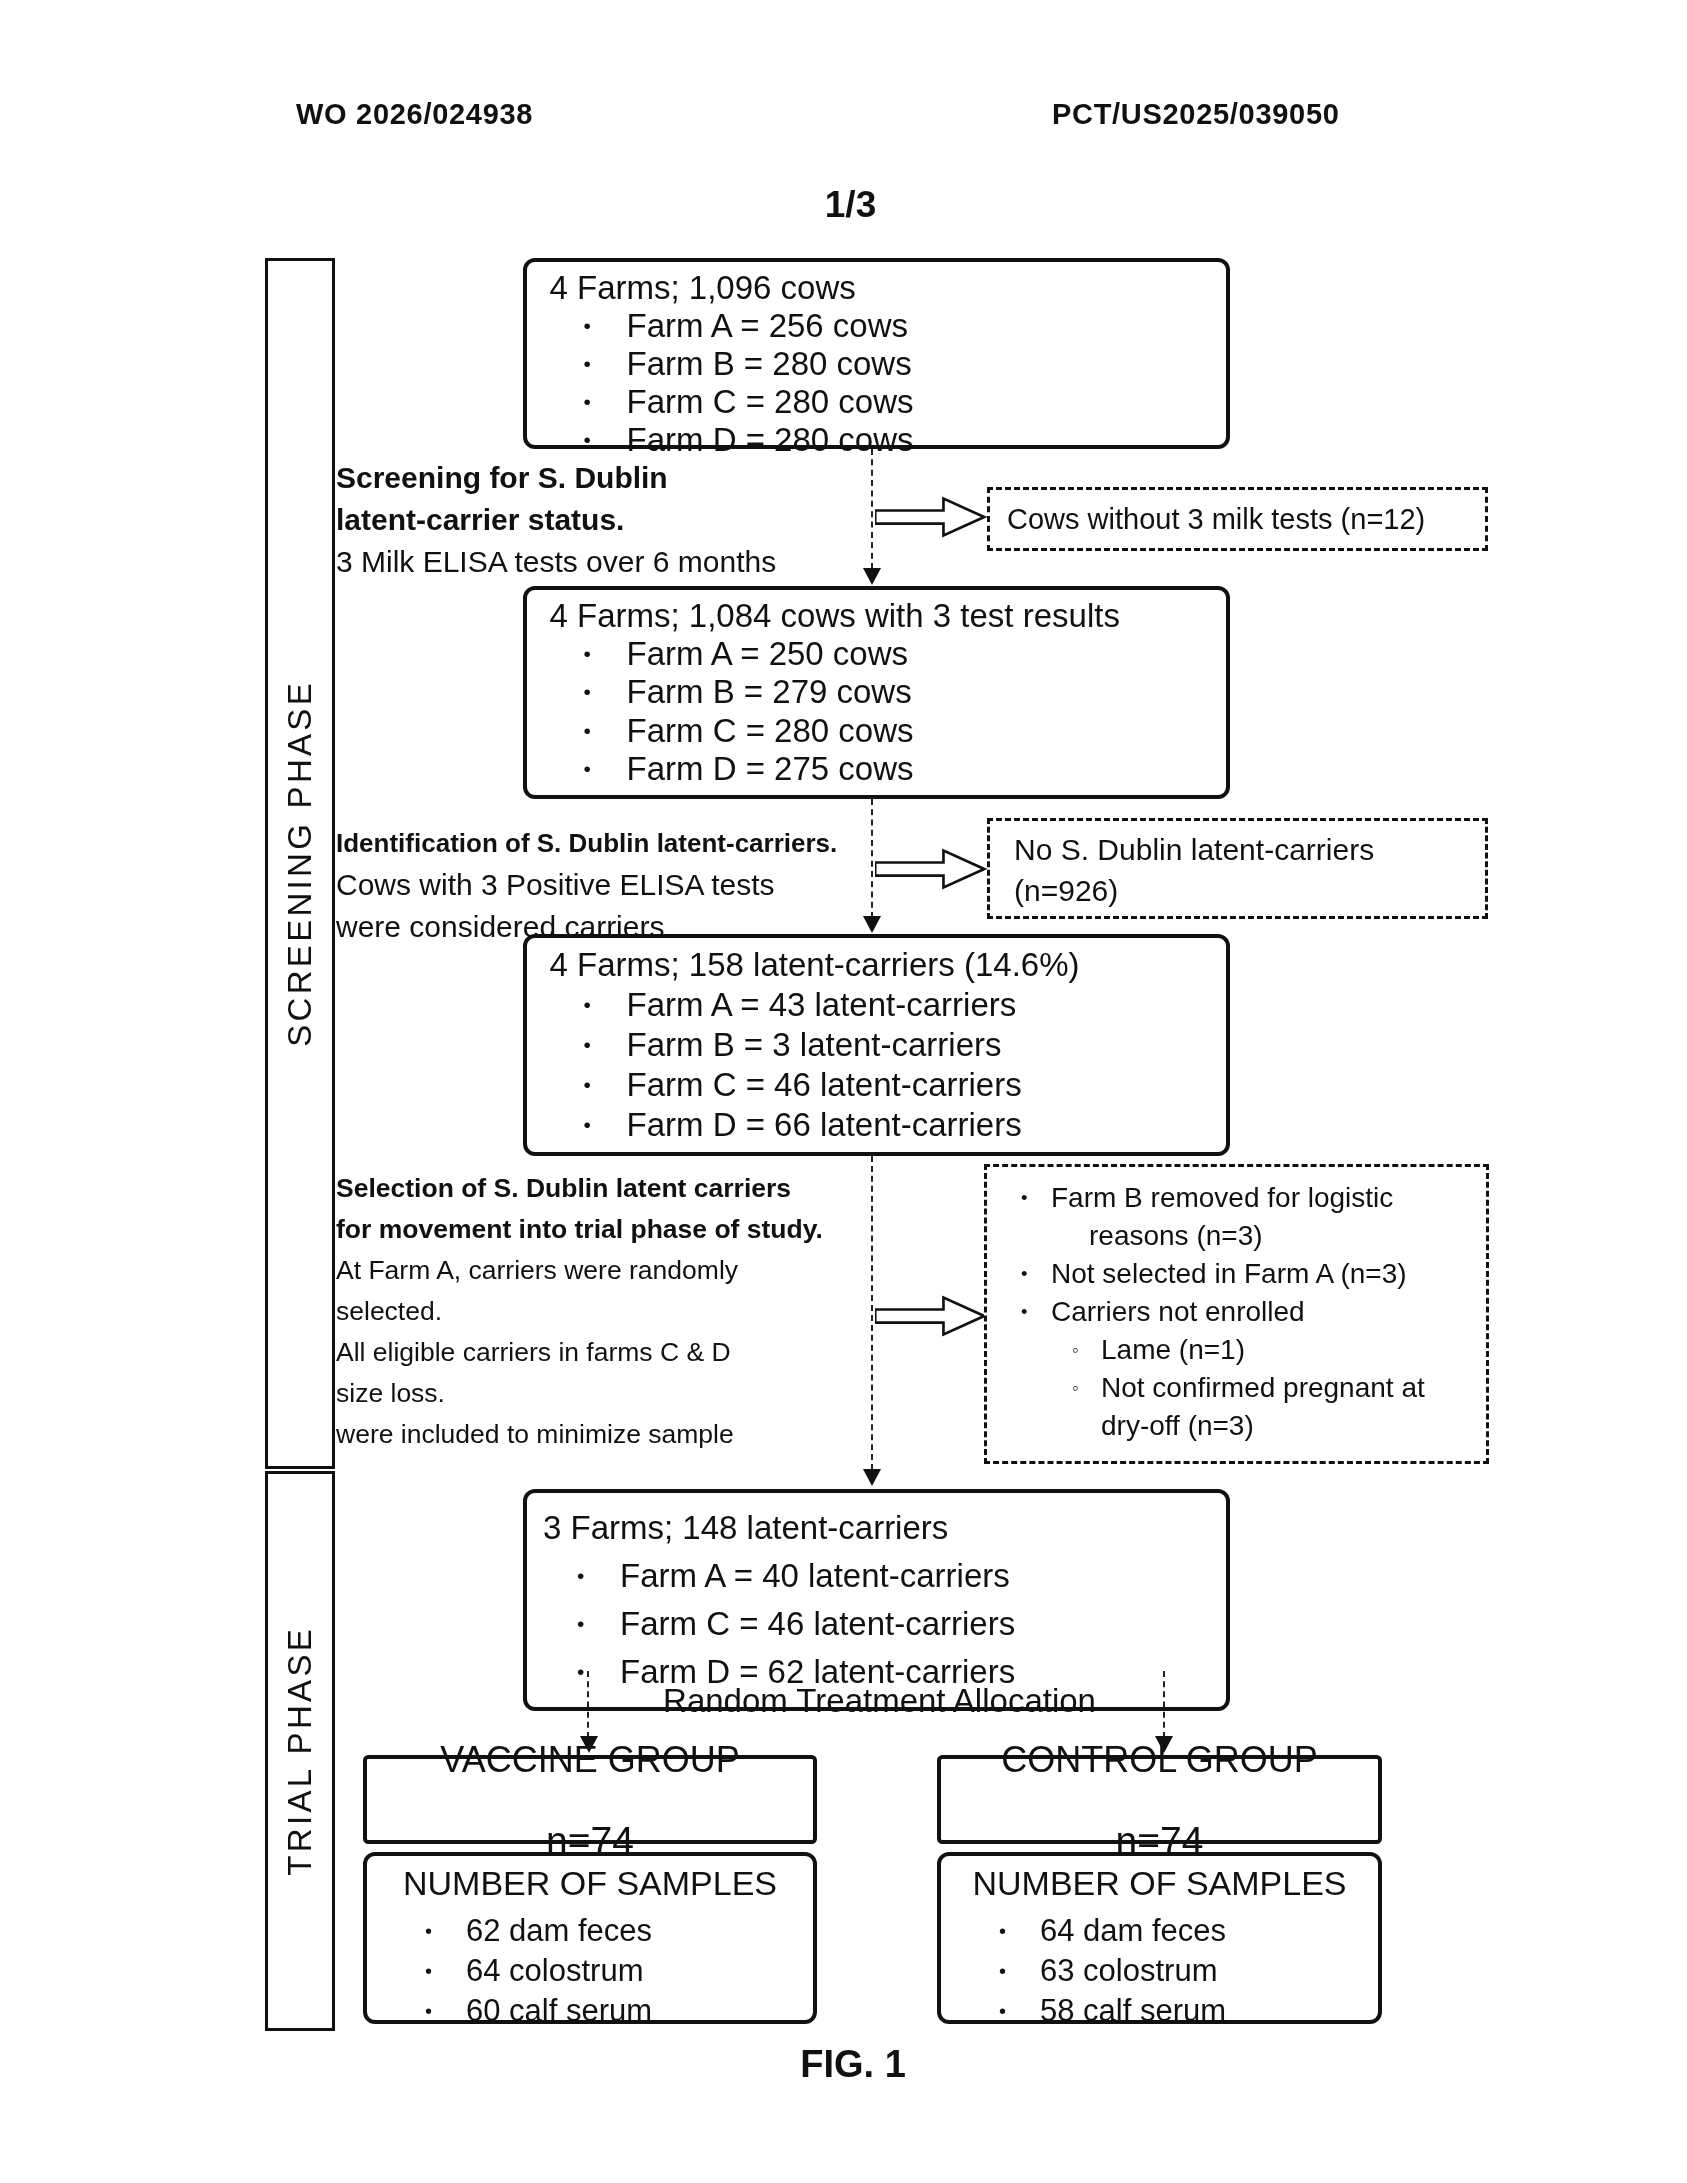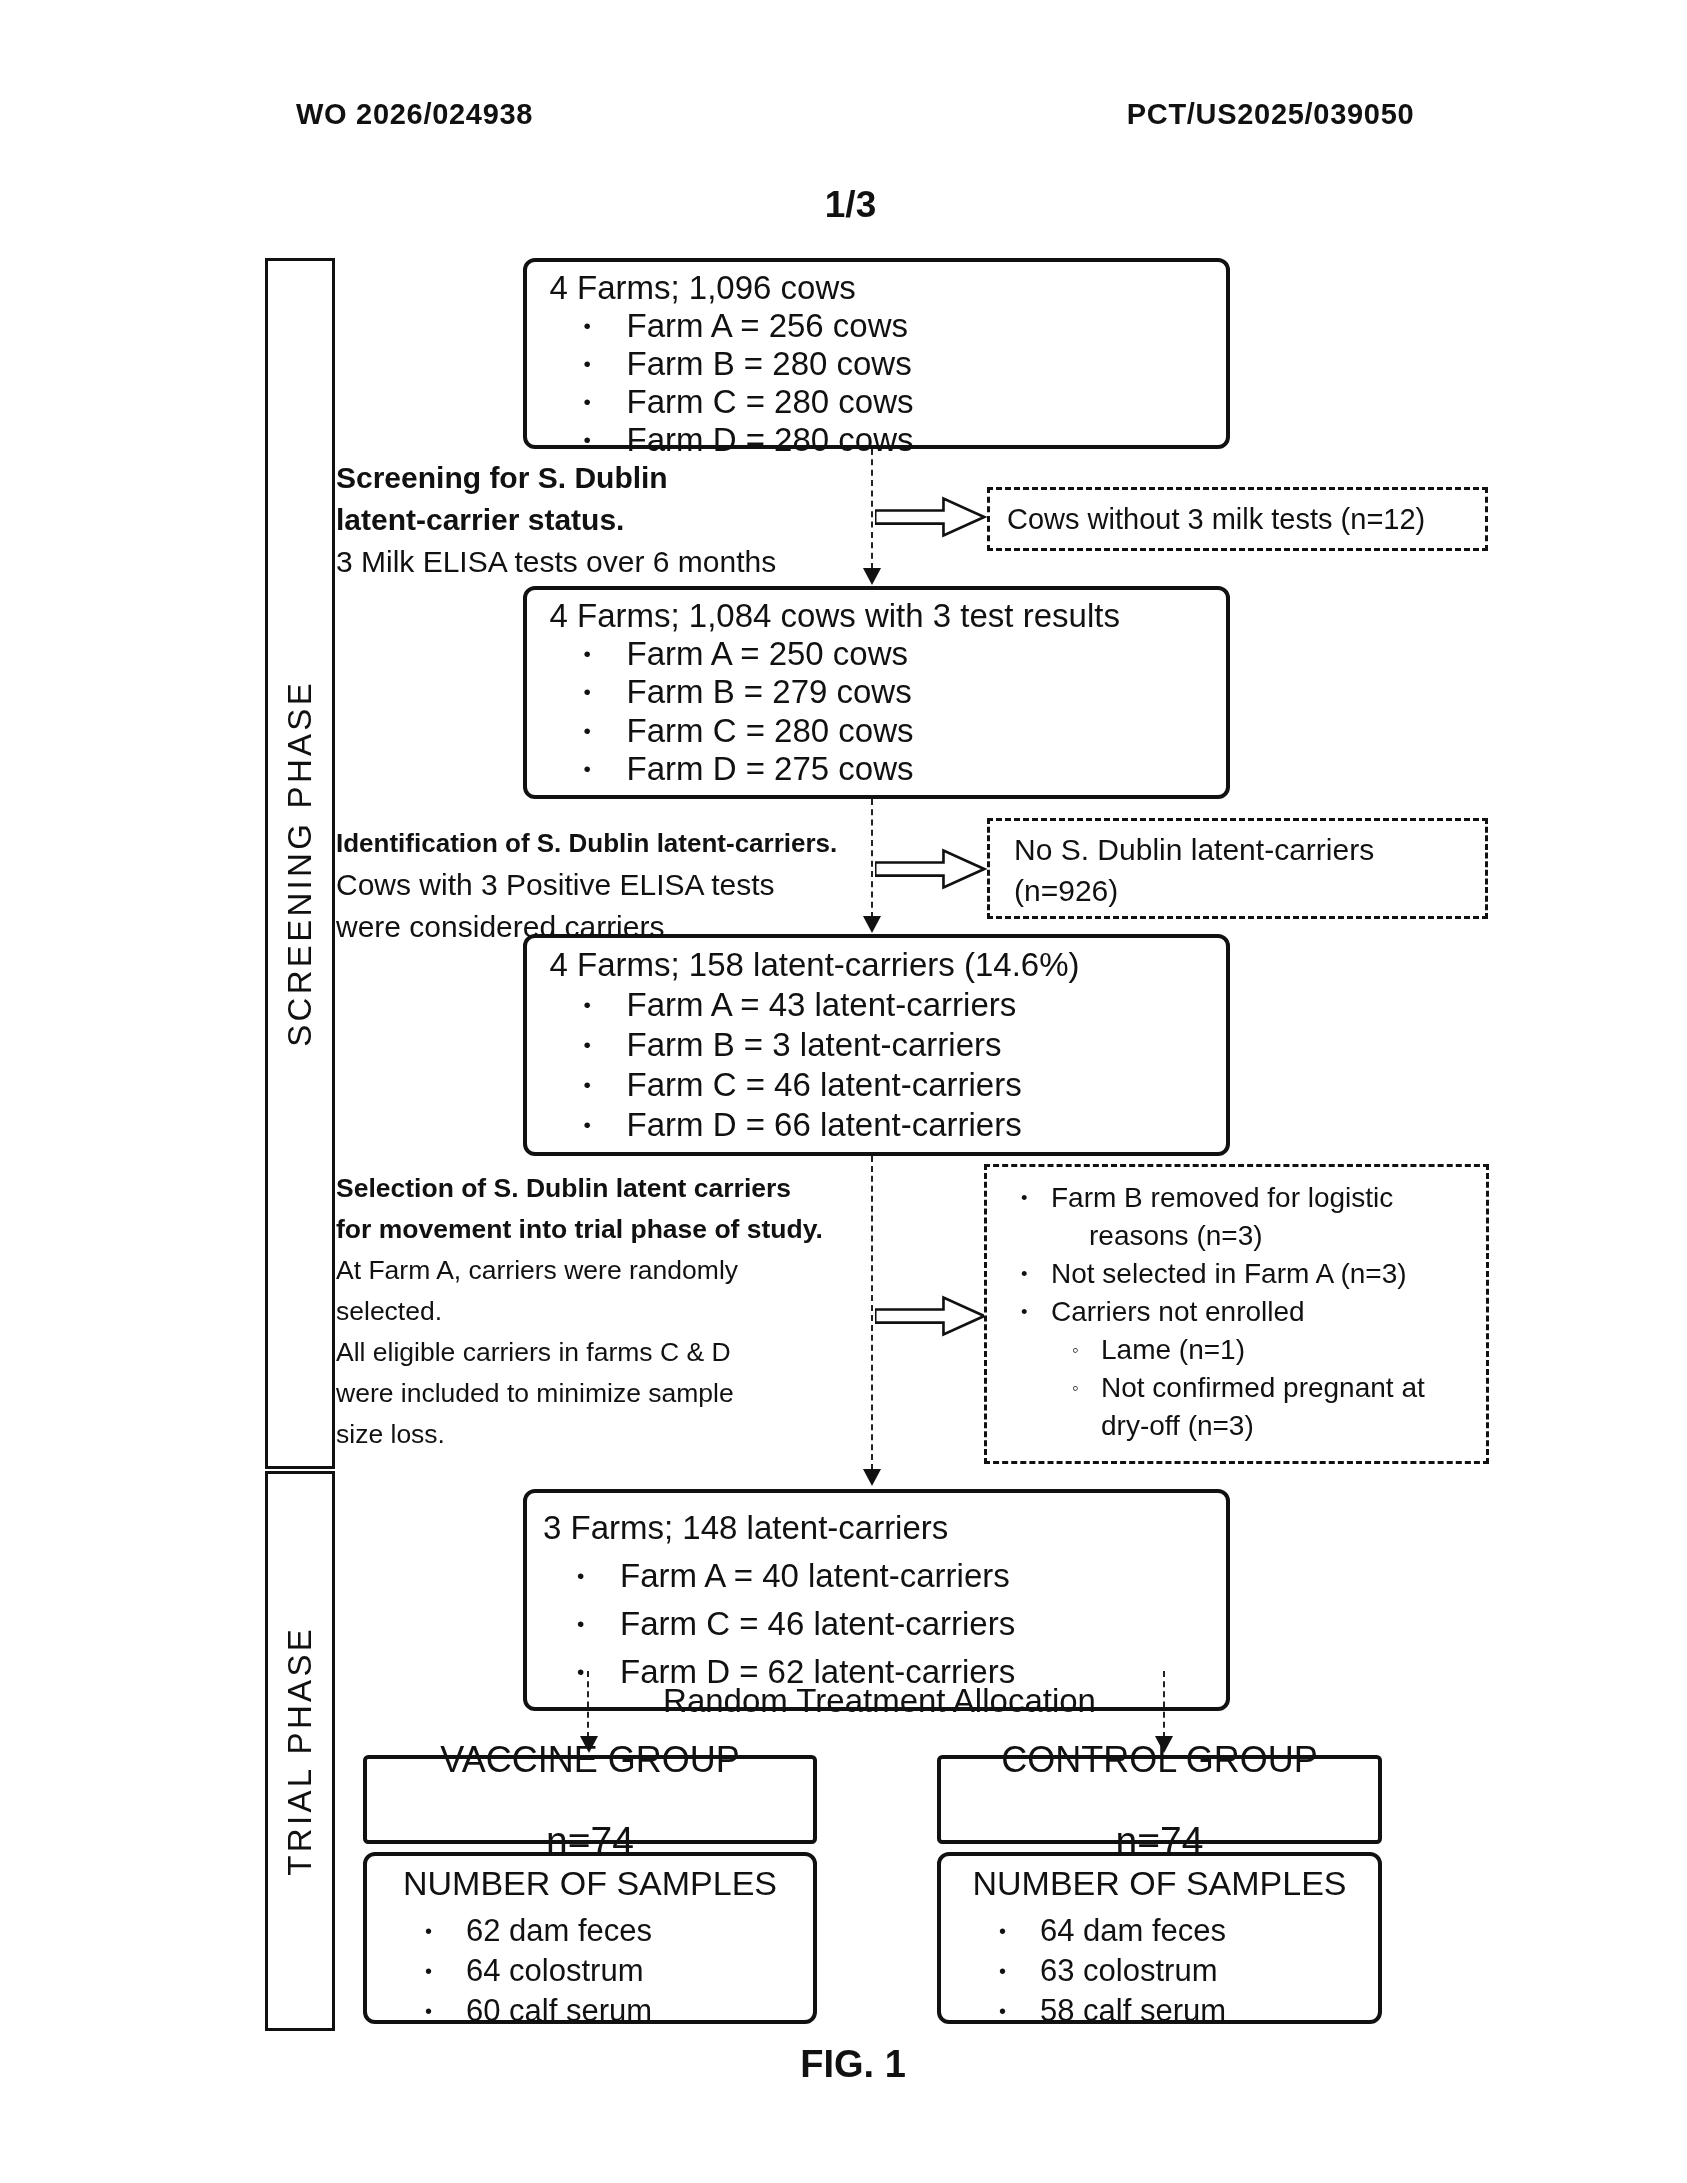--- a/index.html
+++ b/index.html
@@ -2,21 +2,21 @@
 <html style="font-size:10.6px"><head>
 <meta charset="utf-8">
 <style>
   html,body{margin:0;padding:0;background:#e8e8e8;}
   .page{position:relative;width:1687px;height:2183px;background:#fff;
         font-family:"Liberation Sans",sans-serif;color:#111;overflow:hidden;}
 
   
   .hdr{position:absolute;top:98px;font-size:29px;font-weight:bold;letter-spacing:0.7px;}
   #hdr-left{left:296px;}
-  #hdr-right{left:1052px;width:437px;text-align:center;}
+  #hdr-right{left:1052px;width:437px;text-align:left;}
   #page-num{position:absolute;left:761px;top:184px;width:179px;text-align:center;
             font-size:37px;font-weight:bold;}
 
   
   .pbar{position:absolute;left:265px;width:64px;border:3.3px solid #111;background:#fff;
         display:flex;align-items:center;justify-content:center;}
   #bar-screening{top:258px;height:1205px;}
   #bar-trial{top:1471px;height:554px;}
   .vlabel{writing-mode:vertical-rl;transform:rotate(180deg);white-space:nowrap;
           font-size:33px;letter-spacing:3.3px;}
@@ -177,22 +177,22 @@
 
   <div class="vdash" id="c3"></div>
   <div class="ahead" id="c3-head"></div>
 
   <div class="note" id="note3">
     <div class="bold">Selection of S. Dublin latent carriers</div>
     <div class="bold">for movement into trial phase of study.</div>
     <div>At Farm A, carriers were randomly</div>
     <div>selected.</div>
     <div>All eligible carriers in farms C &amp; D</div>
+    <div>size loss.</div>
     <div>were included to minimize sample</div>
-    <div>size loss.</div>
   </div>
 
   <svg class="barrow" id="arrow3" viewBox="0 0 170 64">
     <polygon points="0,22 104,22 104,4 166,32 104,60 104,42 0,42" fill="#ffffff" stroke="#111111" stroke-width="4"></polygon>
   </svg>
 
   <div class="dashed" id="excl3">
     <div class="xrow x-b"><span class="dot">•</span><span>Farm B removed for logistic</span></div>
     <div class="xrow x-c"><span>reasons (n=3)</span></div>
     <div class="xrow x-b"><span class="dot">•</span><span>Not selected in Farm A (n=3)</span></div>

